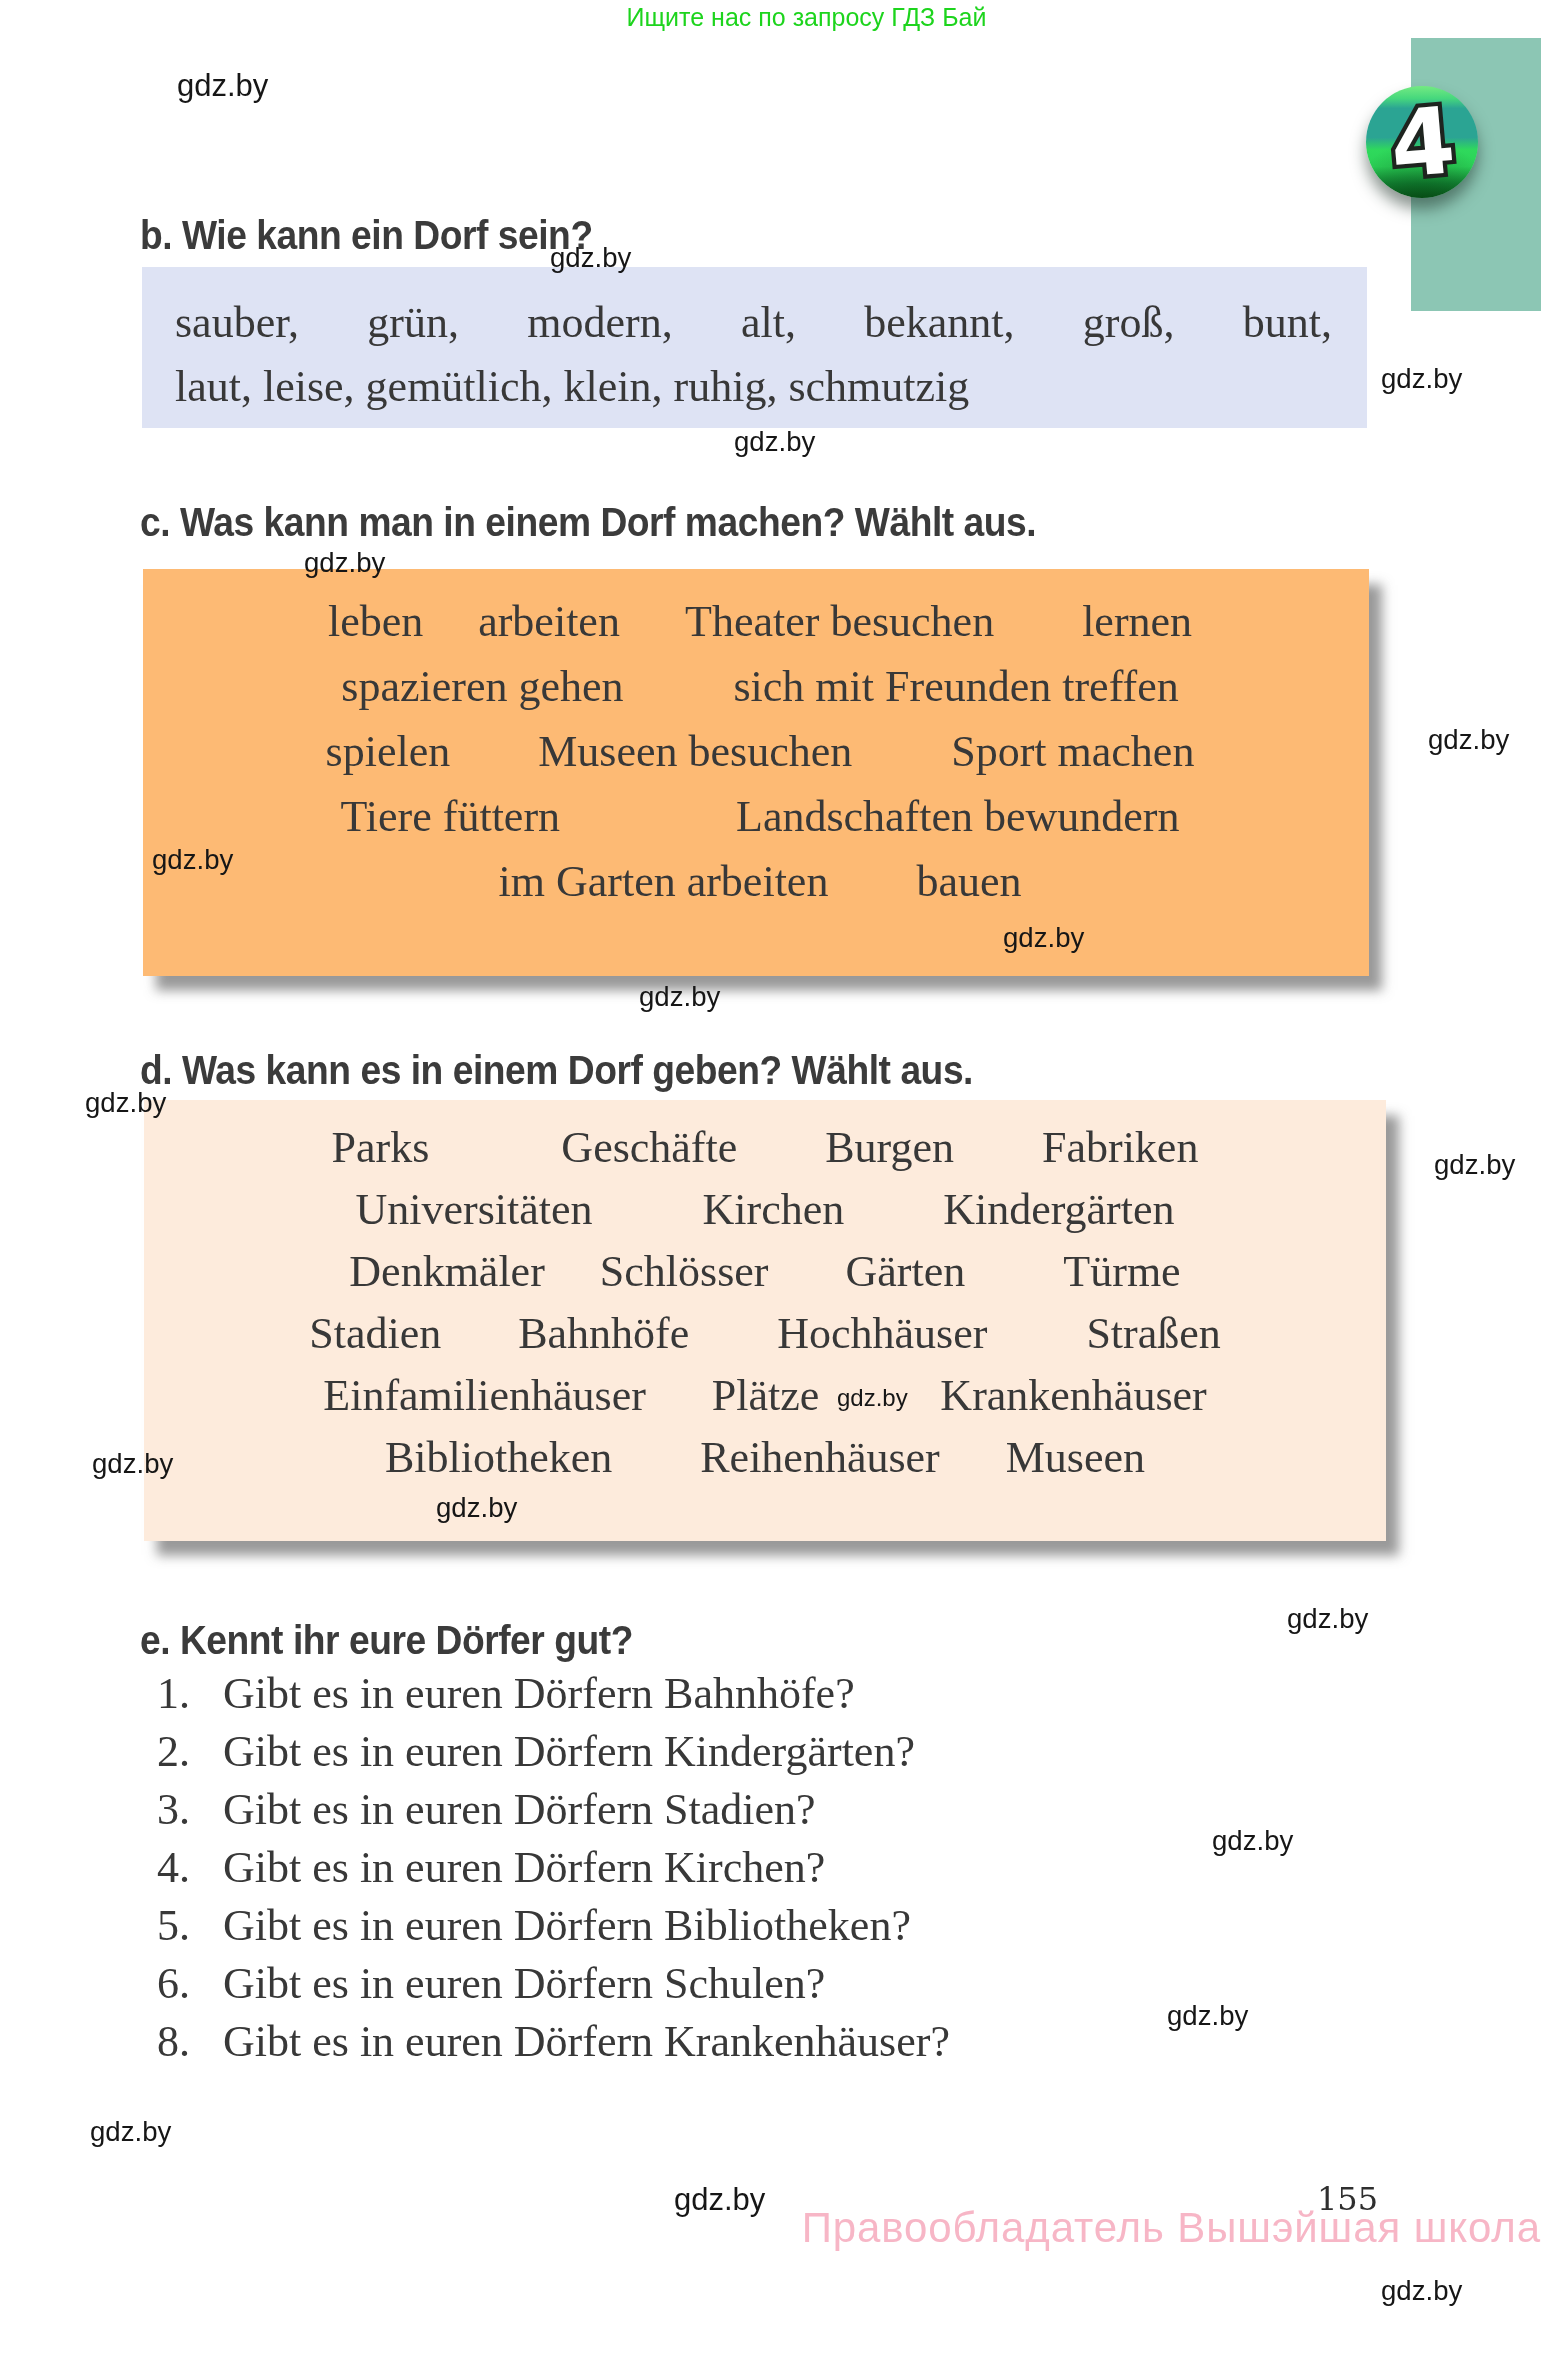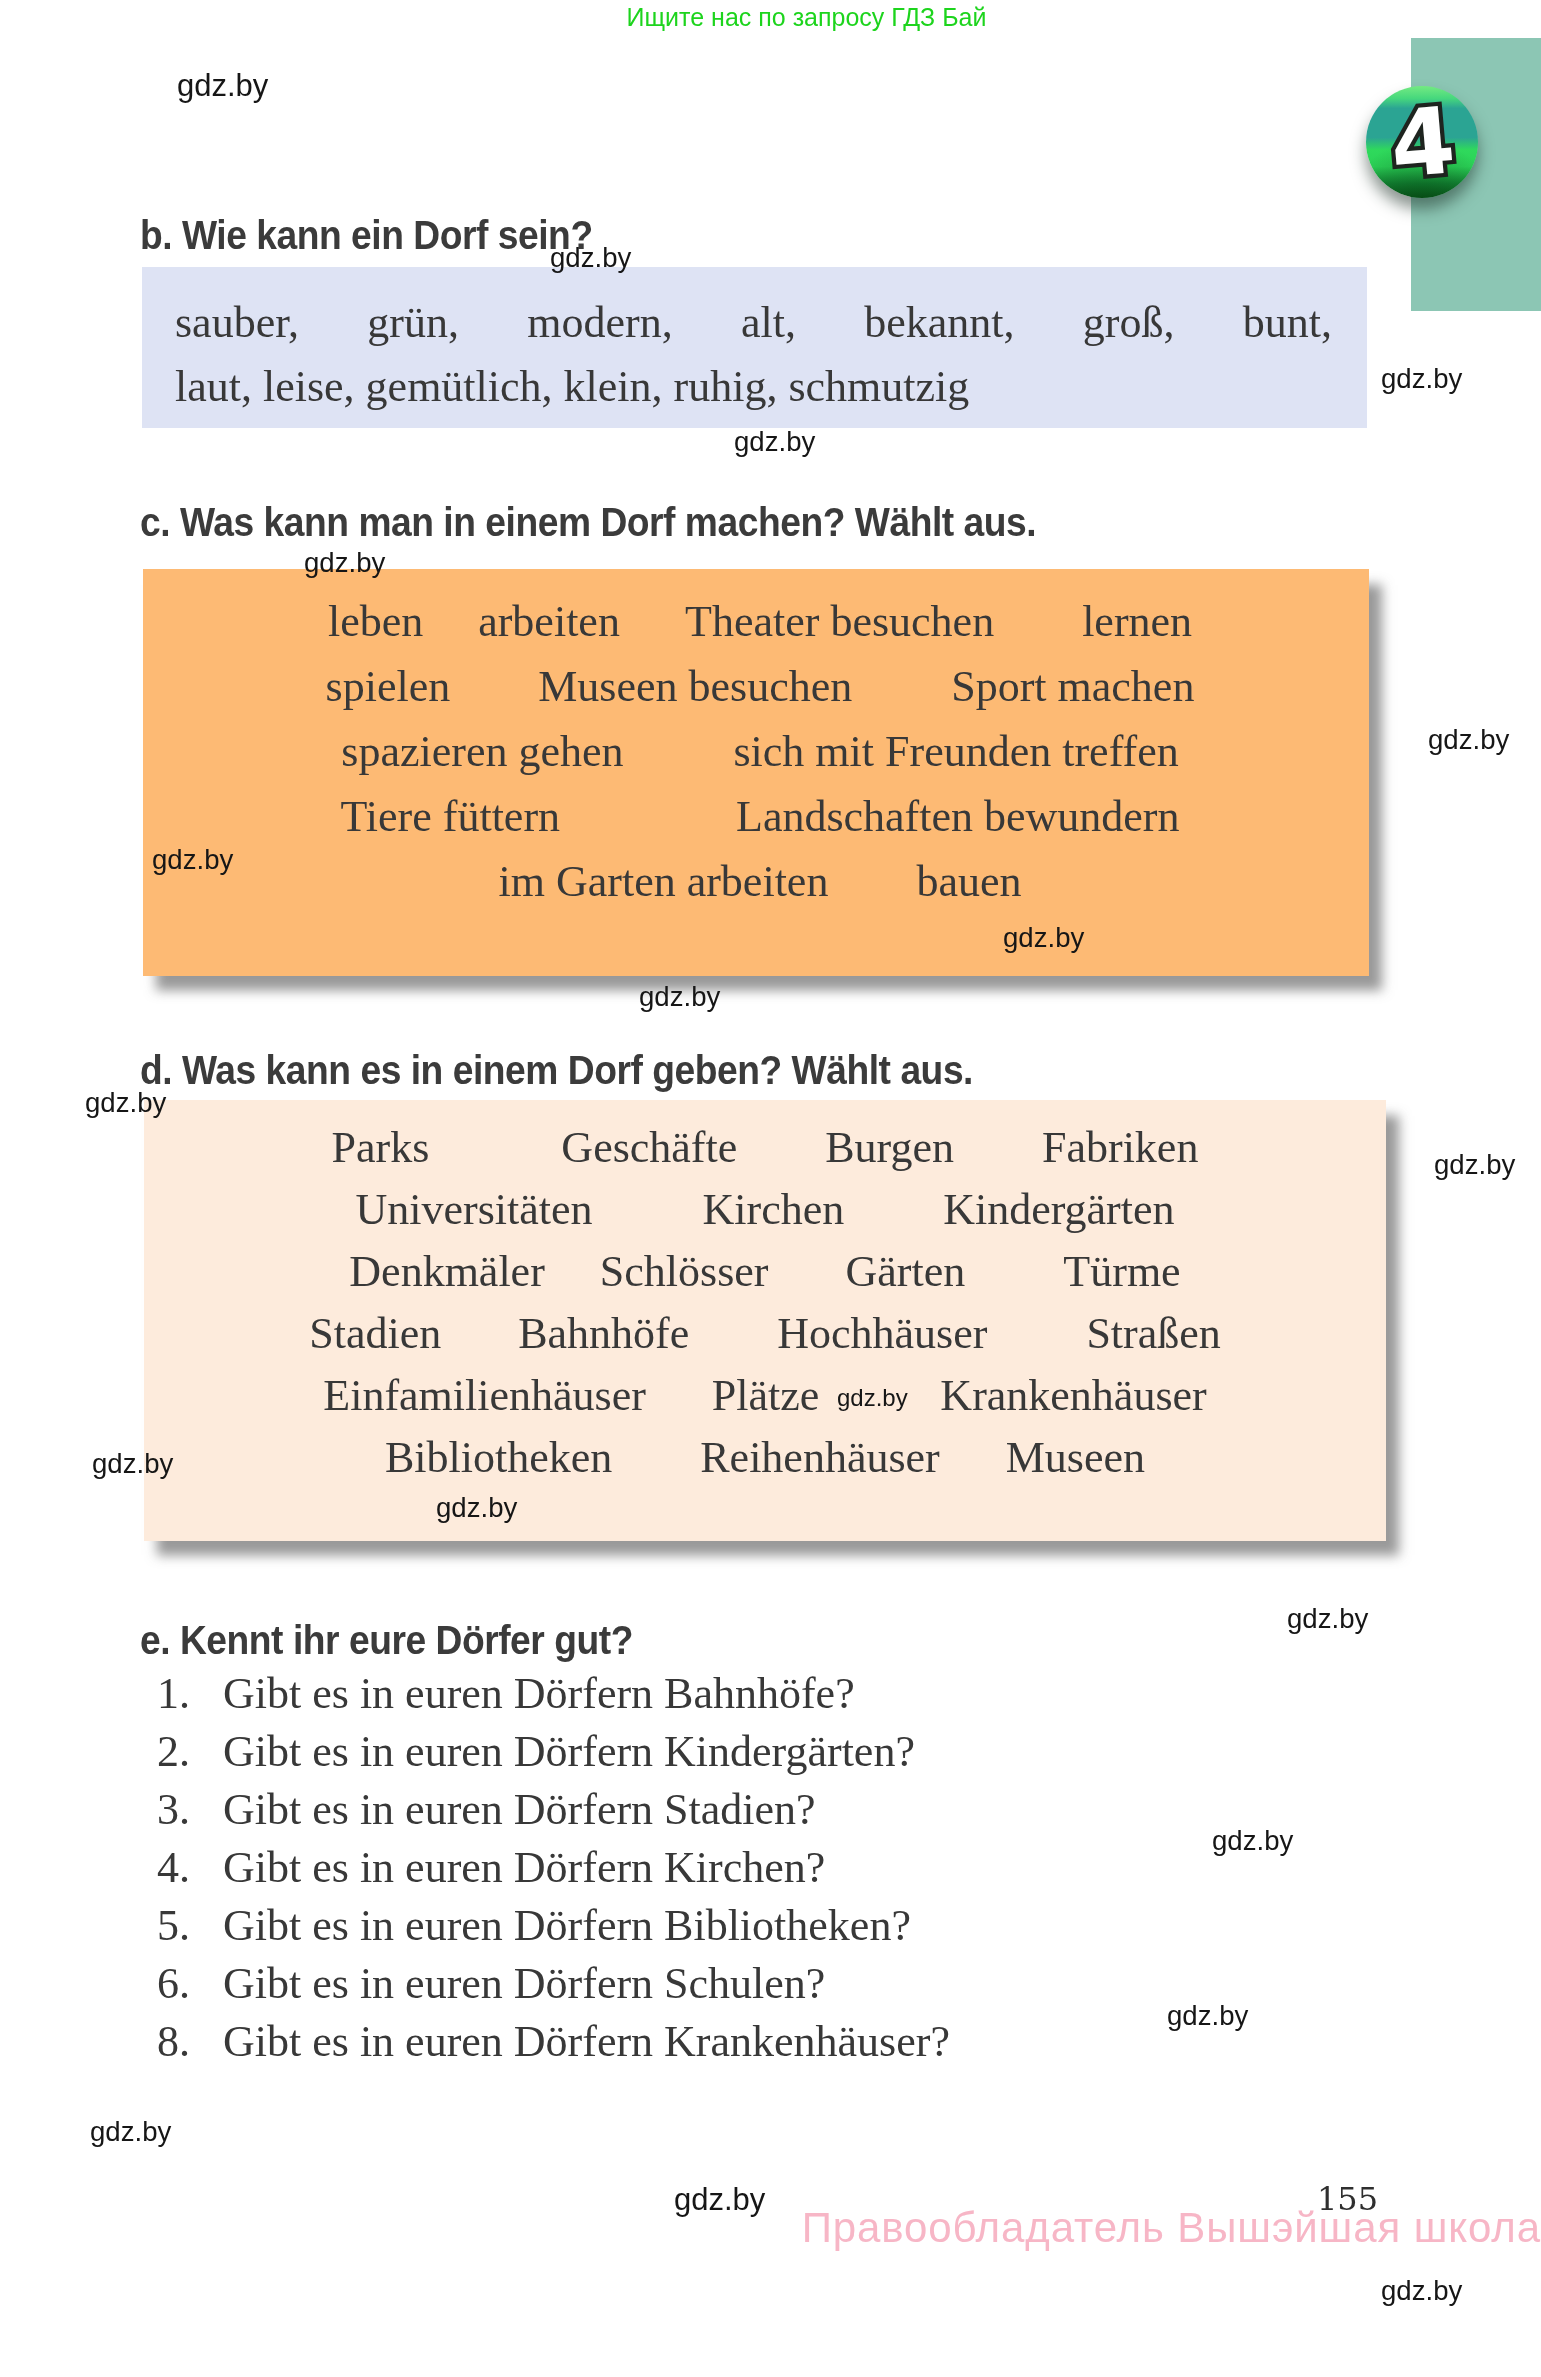--- a/index.html
+++ b/index.html
@@ -73,22 +73,22 @@
   <div class="word-box box-b">
     <div class="line j">sauber, grün, modern, alt, bekannt, groß, bunt,</div>
     <div class="line">laut, leise, gemütlich, klein, ruhig, schmutzig</div>
   </div>
 
   <h2 class="h h-c">c. Was kann man in einem Dorf machen? Wählt aus.</h2>
 
   <div class="word-box box-c">
 
   <div class="line">leben     arbeiten      Theater besuchen        lernen</div>
+      <div class="line">spazieren gehen          sich mit Freunden treffen</div>
       <div class="line">spielen        Museen besuchen         Sport machen</div>
-      <div class="line">spazieren gehen          sich mit Freunden treffen</div>
       <div class="line">Tiere füttern                Landschaften bewundern</div>
       <div class="line">im Garten arbeiten        bauen</div>
     </div>
 
   <h2 class="h h-d">d. Was kann es in einem Dorf geben? Wählt aus.</h2>
 
   <div class="word-box box-d">
 
   <div class="line">Parks            Geschäfte        Burgen        Fabriken</div>
       <div class="line">Universitäten          Kirchen         Kindergärten</div>

